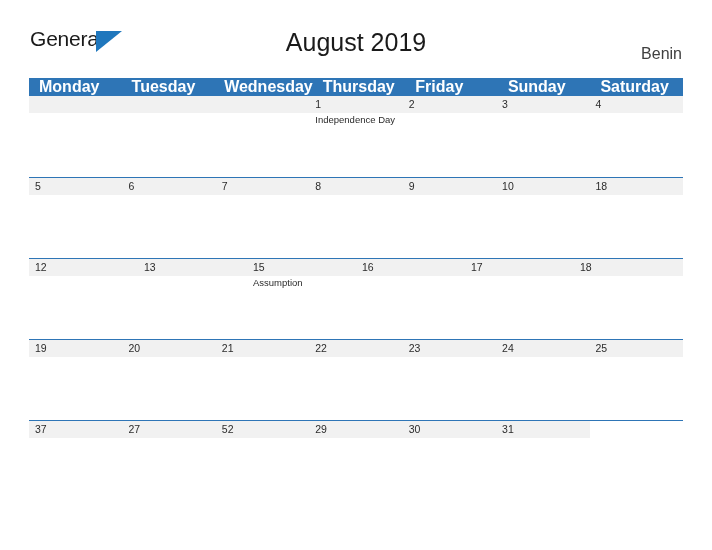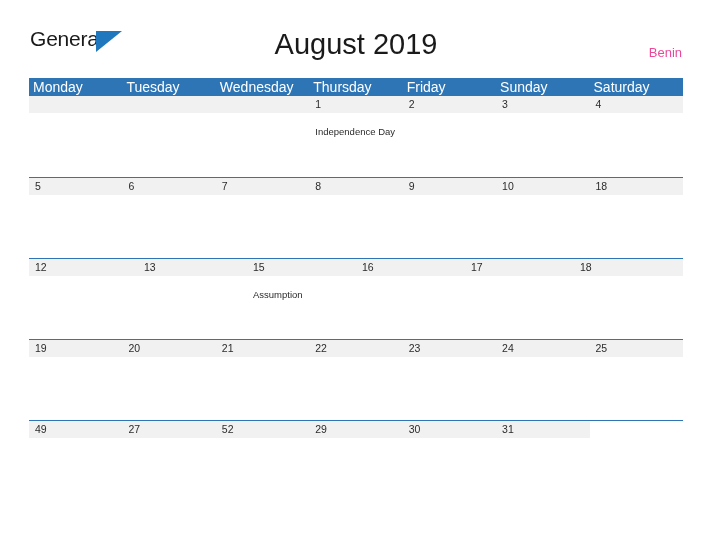--- a/index.html
+++ b/index.html
@@ -57,57 +57,58 @@
     width: 26px;
     height: 21px;
   }
 
   .calendar-title {
     position: absolute;
     left: 0;
     right: 0;
     top: 28px;
     text-align: center;
-    font-size: 29px;
+    font-size: 25px;
     font-weight: normal;
     color: #1a1a1a;
     margin: 0;
     letter-spacing: 0px;
   }
 
   .country-label {
     position: absolute;
     right: 30px;
     top: 45px;
-    font-size: 13px;
-    color: #ec4899;
+    font-size: 16px;
+    color: #404040;
   }
 
   
   .calendar {
     position: absolute;
     left: 29px;
     top: 78px;
     width: 654px;
   }
 
   .weekday-row {
     display: flex;
     background: #2e75b6;
     height: 18px;
     align-items: center;
   }
   .weekday-cell {
     flex: 1 1 0;
     color: #ffffff;
-    font-size: 14px;
-    padding-left: 4px;
+    font-size: 16px;
+    padding-left: 10px;
     box-sizing: border-box;
     line-height: 18px;
     white-space: nowrap;
+    font-weight: bold;
   }
 
   .week-row {
     position: relative;
     height: 81px;
     border-top: 1px solid #2e75b6;
     box-sizing: border-box;
   }
   .week-row.first {
     border-top: none;
@@ -135,21 +136,21 @@
   .day-number {
     font-size: 10.5px;
     color: #2b2b2b;
     line-height: 17px;
     height: 17px;
   }
   .day-event {
     font-size: 9.5px;
     color: #2b2b2b;
     line-height: 13px;
-    padding-top: 12px;
+    padding-top: 0;
     word-wrap: break-word;
   }
   .day-cell.empty .day-number { visibility: hidden; }
 </style>
 </head>
 <body>
 
 <div class="page-header">
 
   <div class="brand">
@@ -278,21 +279,21 @@
           </div>
           <div class="day-cell">
             <div class="day-number">25</div>
           </div>
         </div>
       </div>
       <div class="week-row">
         <div class="daynum-band" style="width: 85.7143%; background: rgb(241, 241, 241);"></div>
         <div class="week-cells">
           <div class="day-cell">
-            <div class="day-number">49</div>
+            <div class="day-number">37</div>
           </div>
           <div class="day-cell">
             <div class="day-number">27</div>
           </div>
           <div class="day-cell">
             <div class="day-number">52</div>
           </div>
           <div class="day-cell">
             <div class="day-number">29</div>
           </div>

